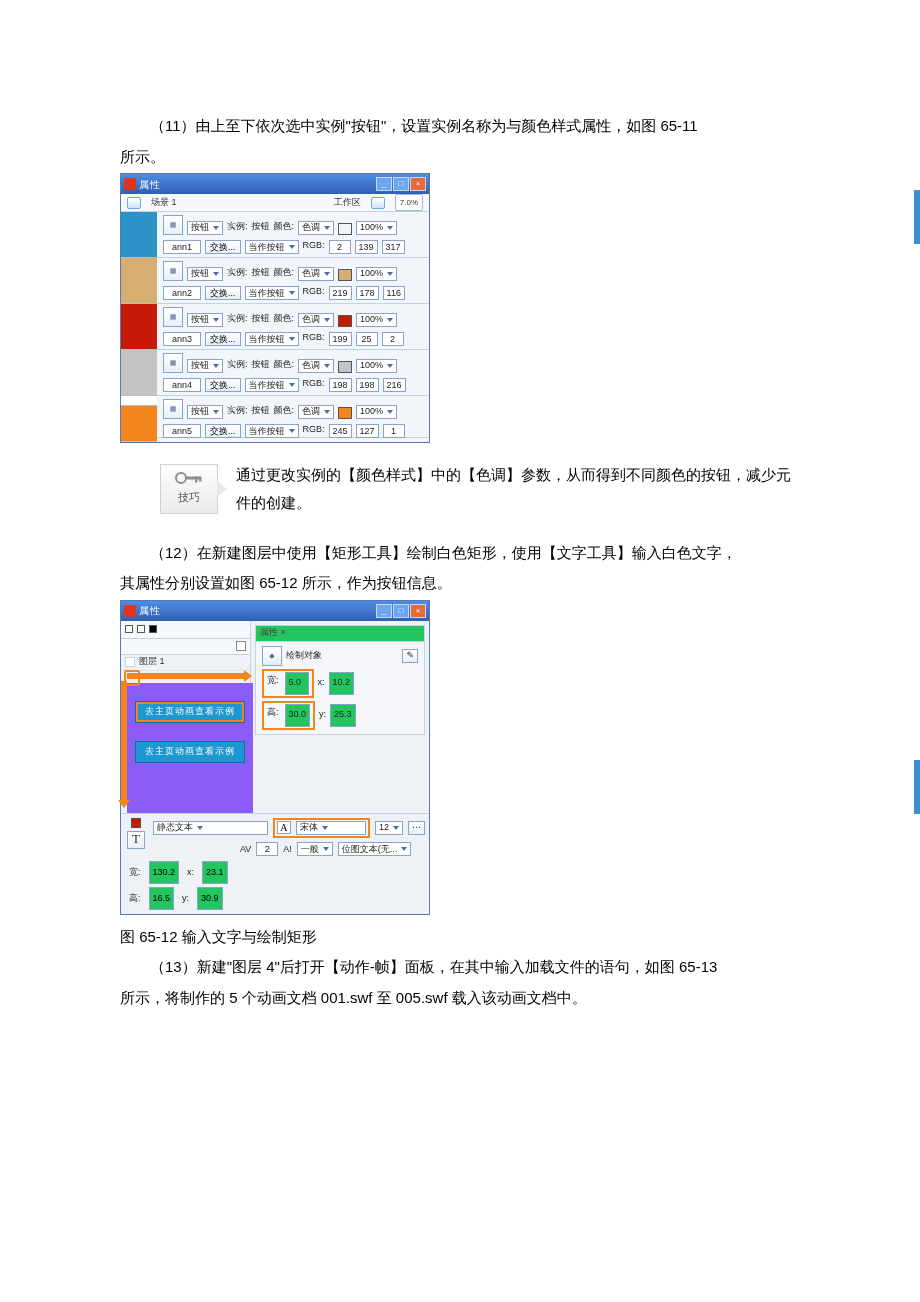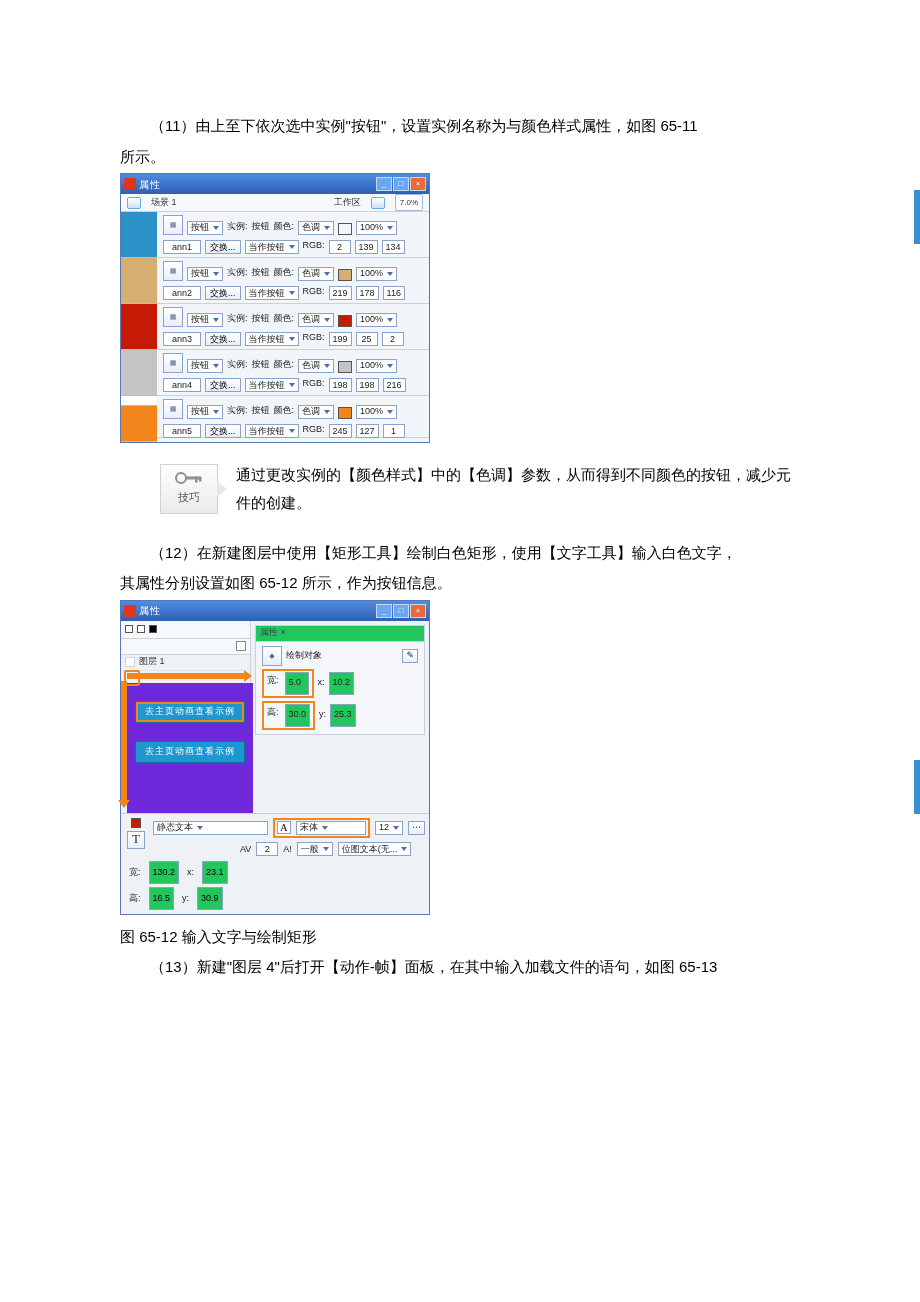--- a/index.html
+++ b/index.html
@@ -134,21 +134,21 @@
     display: flex; align-items: center; gap: 4px; padding: 0 4px;
   }
   .tool-dot { width: 8px; height: 8px; border: 1px solid #555; background: #fff; }
   .tool-dot.black { background: #000; }
 
   .timeline-hdr { height: 16px; background: #f6f8fc; border-bottom: 1px solid #c7d1e0; display:flex; align-items:center; padding:0 4px; gap:4px; }
   .layer-row { height: 16px; display:flex; align-items:center; padding:0 4px; gap:4px; border-bottom:1px solid #e0e5ee; }
   .layer-swatch { width:10px; height:10px; border:1px solid #888; }
   .layer-name { font-size: 9px; color:#333; }
 
-  .canvas-area { background:#6d28d9; flex:1; padding: 18px 8px; min-height: 130px; }
+  .canvas-area { background:#8b5cf6; flex:1; padding: 18px 8px; min-height: 130px; }
   .canvas-btn { width: 110px; height: 22px; background:#1e96d0; color:#fff; font-size:9px; display:flex; align-items:center; justify-content:center; margin-bottom: 18px; border:1px solid #0d6ea0; letter-spacing:1px; }
   .canvas-btn.orange-sel { box-shadow: 0 0 0 2px #f2851b inset; }
 
   .arrow-h { height: 6px; background: #f2851b; position: relative; margin: -2px 0 4px 0; }
   .arrow-h::after { content:""; position:absolute; right:-7px; top:-3px; border-top:6px solid transparent; border-bottom:6px solid transparent; border-left:8px solid #f2851b; }
   .arrow-h::before { content:""; position:absolute; left:-3px; top:-3px; width:12px; height:12px; border:2px solid #f2851b; border-radius:2px; background:transparent; }
   .arrow-v { width:6px; background:#f2851b; position:relative; }
   .arrow-v::after { content:""; position:absolute; bottom:-7px; left:-3px; border-left:6px solid transparent; border-right:6px solid transparent; border-top:8px solid #f2851b; }
 
   
@@ -218,21 +218,21 @@
             <span class="color-chip" style="#2d92c7"></span>
             <span class="mini-select">100%</span>
           </div>
           <div class="prow">
             <span class="mini-input" style="min-width:38px">ann1</span>
             <span class="mini-btn">交换...</span>
             <span class="mini-select">当作按钮</span>
             <span class="lbl">RGB:</span>
             <span class="mini-input">2</span>
             <span class="mini-input">139</span>
-            <span class="mini-input">134</span>
+            <span class="mini-input">317</span>
           </div>
         </div>
 
         <div class="prop-block">
           <div class="prow">
             <span class="thumb">▦</span>
             <span class="mini-select">按钮</span>
             <span class="lbl">实例:</span>
             <span class="lbl">按钮</span>
             <span class="lbl">颜色:</span>
@@ -442,14 +442,15 @@
         <span class="tiny-input">16.5</span>
         <span class="lbl">y:</span>
         <span class="tiny-input">30.9</span>
       </div>
     </div>
   </div>
 
   <p class="para-noindent caption" style="margin-top:8px">图 65-12  输入文字与绘制矩形</p>
 
   <p class="para">（13）新建"图层 4"后打开【动作-帧】面板，在其中输入加载文件的语句，如图 65-13</p>
+  <p class="para-noindent">所示，将制作的 5 个动画文档 001.swf 至 005.swf 载入该动画文档中。</p>
 
 </div>
 
 </body></html>

